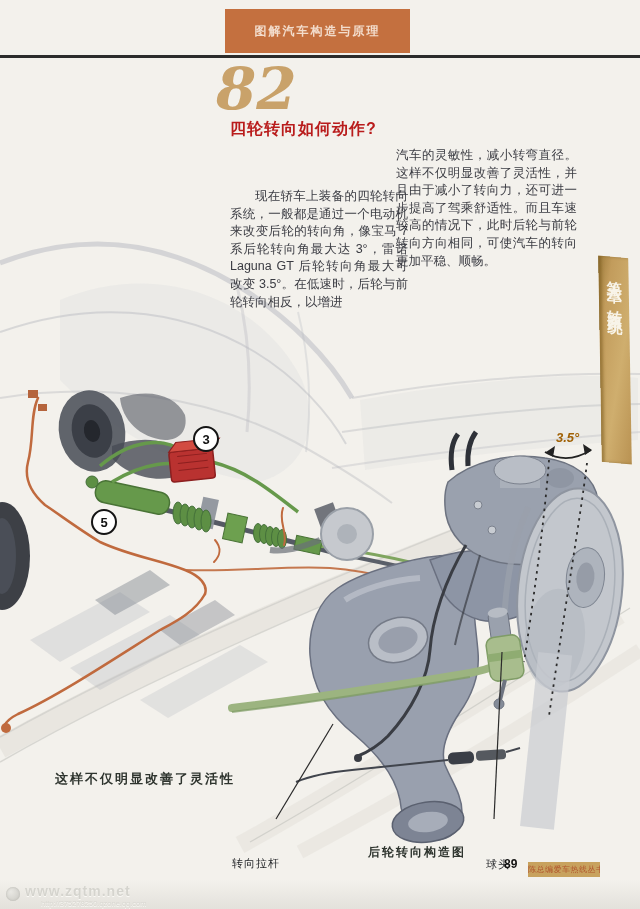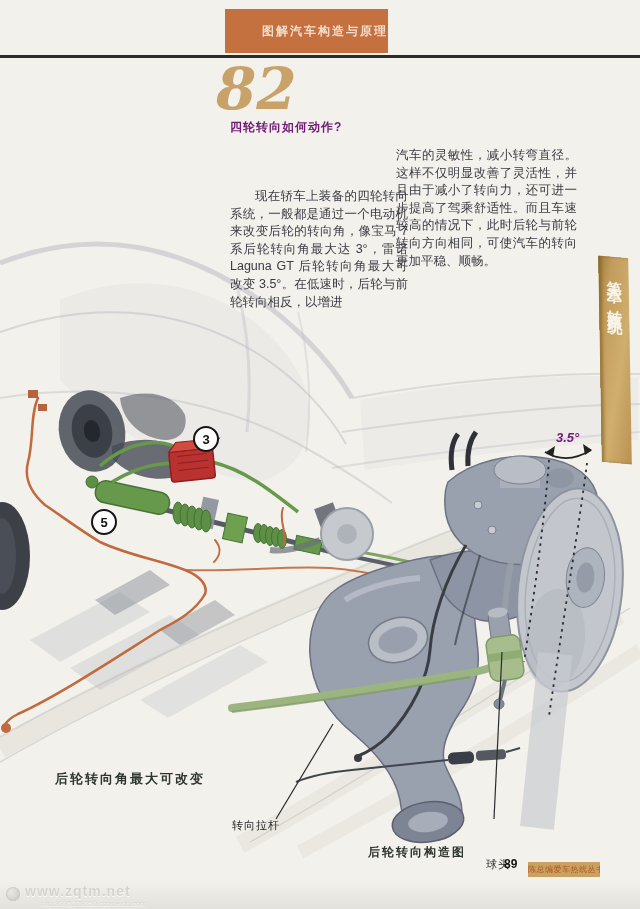--- a/index.html
+++ b/index.html
@@ -1,27 +1,27 @@
 <!DOCTYPE html>
 <html><head>
 <meta charset="utf-8">
 <style>
   html,body{margin:0;padding:0;}
   body{width:640px;height:909px;position:relative;overflow:hidden;
        font-family:"Liberation Sans",sans-serif;background:#f3f1ec;}
   .abs{position:absolute;}
   
-  .header-box{left:225px;top:9px;width:163px;height:44px;background:#c4703f;
-              display:flex;align-items:center;justify-content:flex-end;z-index:4;}
+  .header-box{left:225px;top:9px;width:185px;height:44px;background:#c4703f;
+              display:flex;align-items:center;justify-content:center;z-index:4;}
   .header-box span{color:#f3ddcd;font-size:12px;letter-spacing:2px;font-weight:bold;}
   .top-rule{left:0;top:55px;width:640px;height:3px;background:#2b2b2b;z-index:4;}
   
   .sec-num{left:216px;top:60px;font-family:"DejaVu Serif",serif;font-style:italic;
            font-weight:bold;font-size:58px;color:#c9a26a;z-index:4;line-height:1;}
-  .article-title{left:230px;top:119px;font-size:12px;font-weight:bold;color:#701a75;
+  .article-title{left:230px;top:119px;font-size:16px;font-weight:bold;color:#b91c1c;
                  letter-spacing:1px;z-index:4;}
   
   .col{top:147px;width:178px;font-size:12.5px;line-height:17.6px;color:#3a3b42;
        text-align:justify;text-justify:inter-ideograph;z-index:4;}
   .col-left{left:230px;text-indent:2em;margin-top:41px;}
   .col-right{left:396px;width:181px;font-family:Liberation Serif, serif;}
   
   .chapter-tab{left:600px;top:257px;width:30px;height:206px;z-index:5;
      background:linear-gradient(100deg,#9e7c3b 0%,#c29c5c 22%,#cfae6e 60%,#b99252 100%);
      transform:skewY(6deg) rotate(-1deg);
@@ -32,26 +32,26 @@
      box-shadow:inset 3px 0 3px rgba(120,90,30,.55);}
   .chapter-tab .gap{height:20px;display:block;}
   
   .callout{width:22px;height:22px;border:2px solid #141414;border-radius:50%;
            background:#fff;color:#111;font-weight:bold;font-size:13px;z-index:4;
            display:flex;align-items:center;justify-content:center;line-height:1;}
   
   .fig1-caption{left:55px;top:770px;font-size:13px;font-weight:bold;color:#2e342e;
                 letter-spacing:2px;z-index:4;}
   .lbl{font-size:11px;color:#26282b;z-index:4;letter-spacing:1px;}
-  .lbl-tierod{left:232px;top:818px;}
+  .lbl-tierod{left:232px;top:856px;}
   .lbl-ball{left:486px;top:821px;margin-top:36px;}
   .fig2-caption{left:368px;top:844px;font-size:12px;font-weight:bold;color:#2e342e;
                 letter-spacing:2px;z-index:4;}
   .angle-lbl{left:556px;top:430px;font-size:13px;font-weight:bold;font-style:italic;
-             color:#701a75;z-index:4;}
+             color:#a16207;z-index:4;}
   
   .page-num{left:504px;top:857px;font-size:12px;font-weight:bold;color:#111;z-index:4;}
   .series-badge{left:528px;top:862px;width:72px;height:15px;background:#c8a25e;
                 color:#b0542c;font-size:8px;letter-spacing:.5px;line-height:15px;
                 text-align:center;z-index:4;overflow:hidden;white-space:nowrap;}
   
   .wm-icon{left:6px;top:887px;width:14px;height:14px;border-radius:50%;z-index:4;
            background:radial-gradient(circle at 35% 35%,#e9e8e3,#c9c8c2);
            box-shadow:inset 0 0 2px #b5b4ae;}
   .wm-site{left:25px;top:883px;font-size:14px;font-weight:bold;color:#d5d4ce;
@@ -245,21 +245,21 @@
   <span>第六章</span>
   <span class="gap"></span>
   <span>转向系统</span>
 </div>
 
 <div class="abs callout" style="left:193px;top:426px;">3</div>
 <div class="abs callout" style="left:91px;top:509px;">5</div>
 
 <div class="abs angle-lbl">3.5°</div>
 
-<div class="abs fig1-caption">后轮转向角最大可改变</div>
+<div class="abs fig1-caption">这样不仅明显改善了灵活性</div>
 <div class="abs lbl lbl-tierod">转向拉杆</div>
 <div class="abs lbl lbl-ball">球头</div>
 <div class="abs fig2-caption">后轮转向构造图</div>
 
 <div class="abs bottom-fade"></div>
 <div class="abs page-num">89</div>
 <div class="abs series-badge">陈总编爱车热线丛书</div>
 
 <div class="abs wm-icon"></div>
 <div class="abs wm-site">www.zqtm.net</div>

